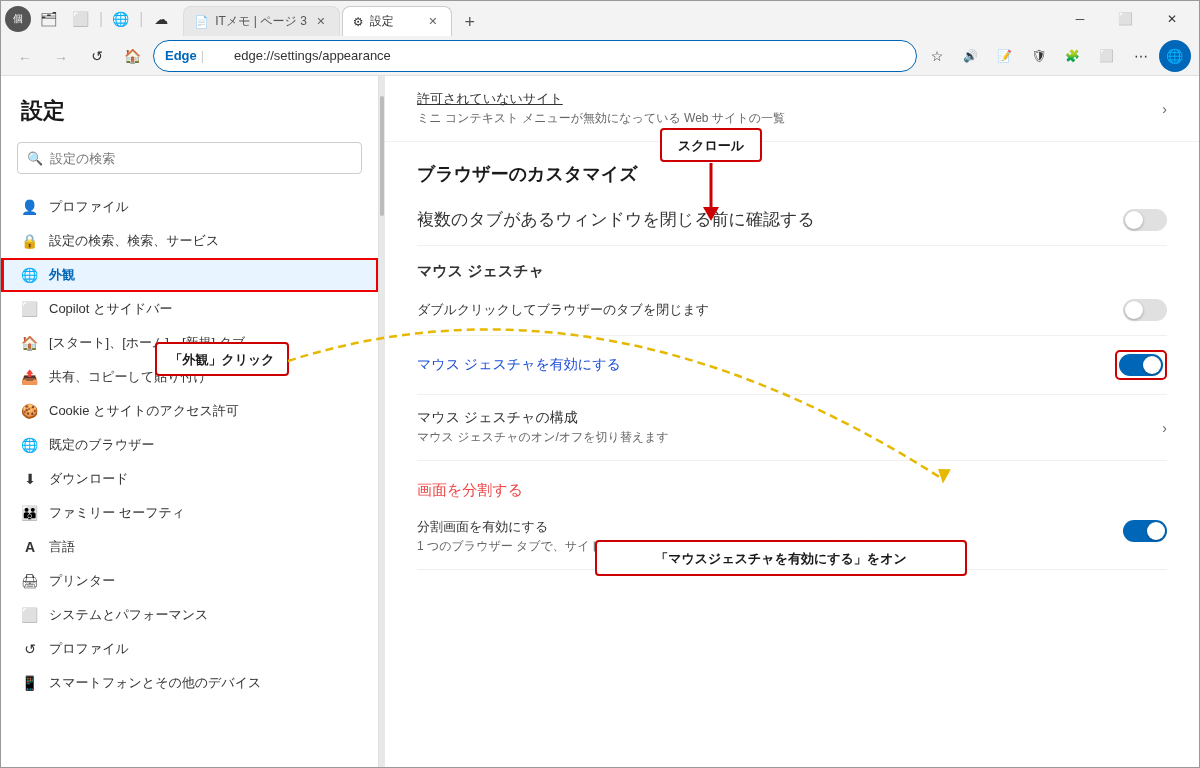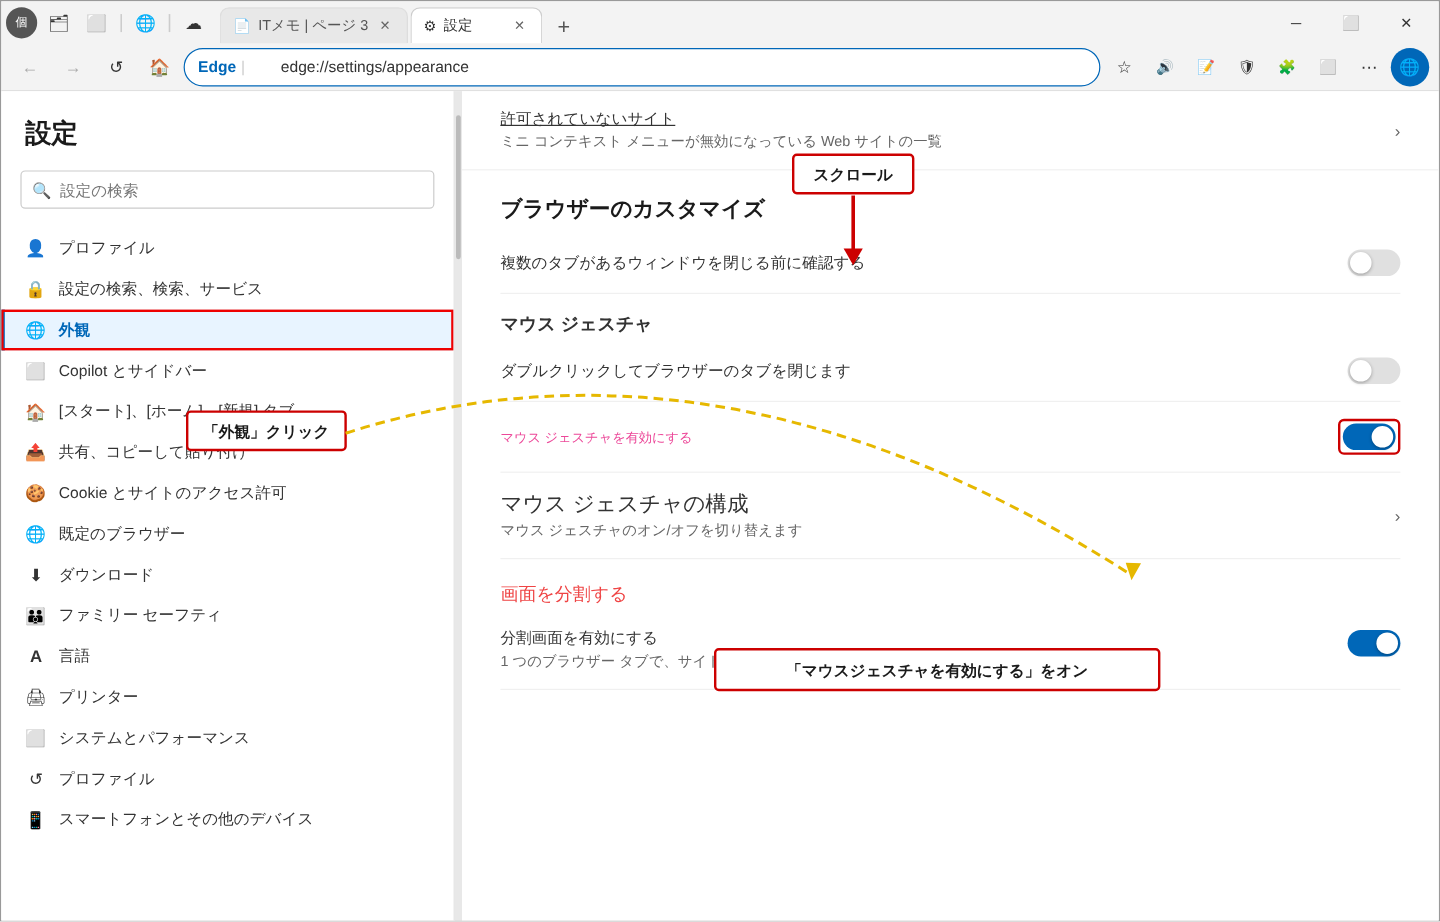--- a/index.html
+++ b/index.html
@@ -212,48 +212,48 @@
           <div style="font-size:12px;color:#666;margin-top:2px;">ミニ コンテキスト メニューが無効になっている Web サイトの一覧</div>
         </div>
         <span style="color:#666;font-size:14px;">›</span>
       </div>
 
       <div style="padding:0 32px;">
 
         <div style="font-size:18px;font-weight:600;color:#1a1a1a;padding:20px 0 8px 0;">ブラウザーのカスタマイズ</div>
 
         <div style="display:flex;align-items:center;padding:14px 0;border-bottom:1px solid #f0f0f0;">
-          <div style="flex:1;font-size:13px;color:#333;">複数のタブがあるウィンドウを閉じる前に確認する</div>
+          <div style="flex:1;font-size:17px;color:#333;">複数のタブがあるウィンドウを閉じる前に確認する</div>
           <div class="toggle off" style="width:44px;height:22px;border-radius:11px;background:#e0e0e0;position:relative;cursor:pointer;flex-shrink:0;">
             <div class="toggle-knob" style="width:18px;height:18px;border-radius:50%;background:white;position:absolute;top:2px;left:2px;box-shadow:0 1px 3px rgba(0,0,0,0.3);"></div>
           </div>
         </div>
 
         <div style="font-size:15px;font-weight:600;color:#333;padding:16px 0 4px 0;">マウス ジェスチャ</div>
 
         <div style="display:flex;align-items:center;padding:14px 0;border-bottom:1px solid #f0f0f0;">
           <div style="flex:1;font-size:13px;color:#333;">ダブルクリックしてブラウザーのタブを閉じます</div>
           <div style="width:44px;height:22px;border-radius:11px;background:#e0e0e0;position:relative;cursor:pointer;flex-shrink:0;">
             <div style="width:18px;height:18px;border-radius:50%;background:white;position:absolute;top:2px;left:2px;box-shadow:0 1px 3px rgba(0,0,0,0.3);"></div>
           </div>
         </div>
 
         <div style="display:flex;align-items:center;padding:14px 0;border-bottom:1px solid #f0f0f0;">
-          <div style="flex:1;font-size:11px;color:#ec4899;">マウス ジェスチャを有効にする</div>
+          <div style="flex:1;font-size:14px;color:#1d4ed8;">マウス ジェスチャを有効にする</div>
 
           <div style="border:2px solid #cc0000;border-radius:5px;padding:2px;flex-shrink:0;">
             <div style="width:44px;height:22px;border-radius:11px;background:#0067b8;position:relative;cursor:pointer;">
               <div style="width:18px;height:18px;border-radius:50%;background:white;position:absolute;top:2px;left:24px;box-shadow:0 1px 3px rgba(0,0,0,0.3);"></div>
             </div>
           </div>
         </div>
 
         <div style="display:flex;align-items:center;padding:14px 0;border-bottom:1px solid #f0f0f0;cursor:pointer;">
           <div style="flex:1;">
-            <div style="font-size:18px;color:#333;">マウス ジェスチャの構成</div>
+            <div style="font-size:14px;color:#333;">マウス ジェスチャの構成</div>
             <div style="font-size:12px;color:#666;margin-top:2px;">マウス ジェスチャのオン/オフを切り替えます</div>
           </div>
           <span style="color:#666;font-size:14px;">›</span>
         </div>
 
         <div style="font-size:15px;font-weight:400;color:#ef4444;padding:20px 0 4px 0;">画面を分割する</div>
 
         <div style="display:flex;align-items:flex-start;padding:14px 0;border-bottom:1px solid #f0f0f0;">
           <div style="flex:1;">
             <div style="font-size:13px;color:#333;">分割画面を有効にする</div>

